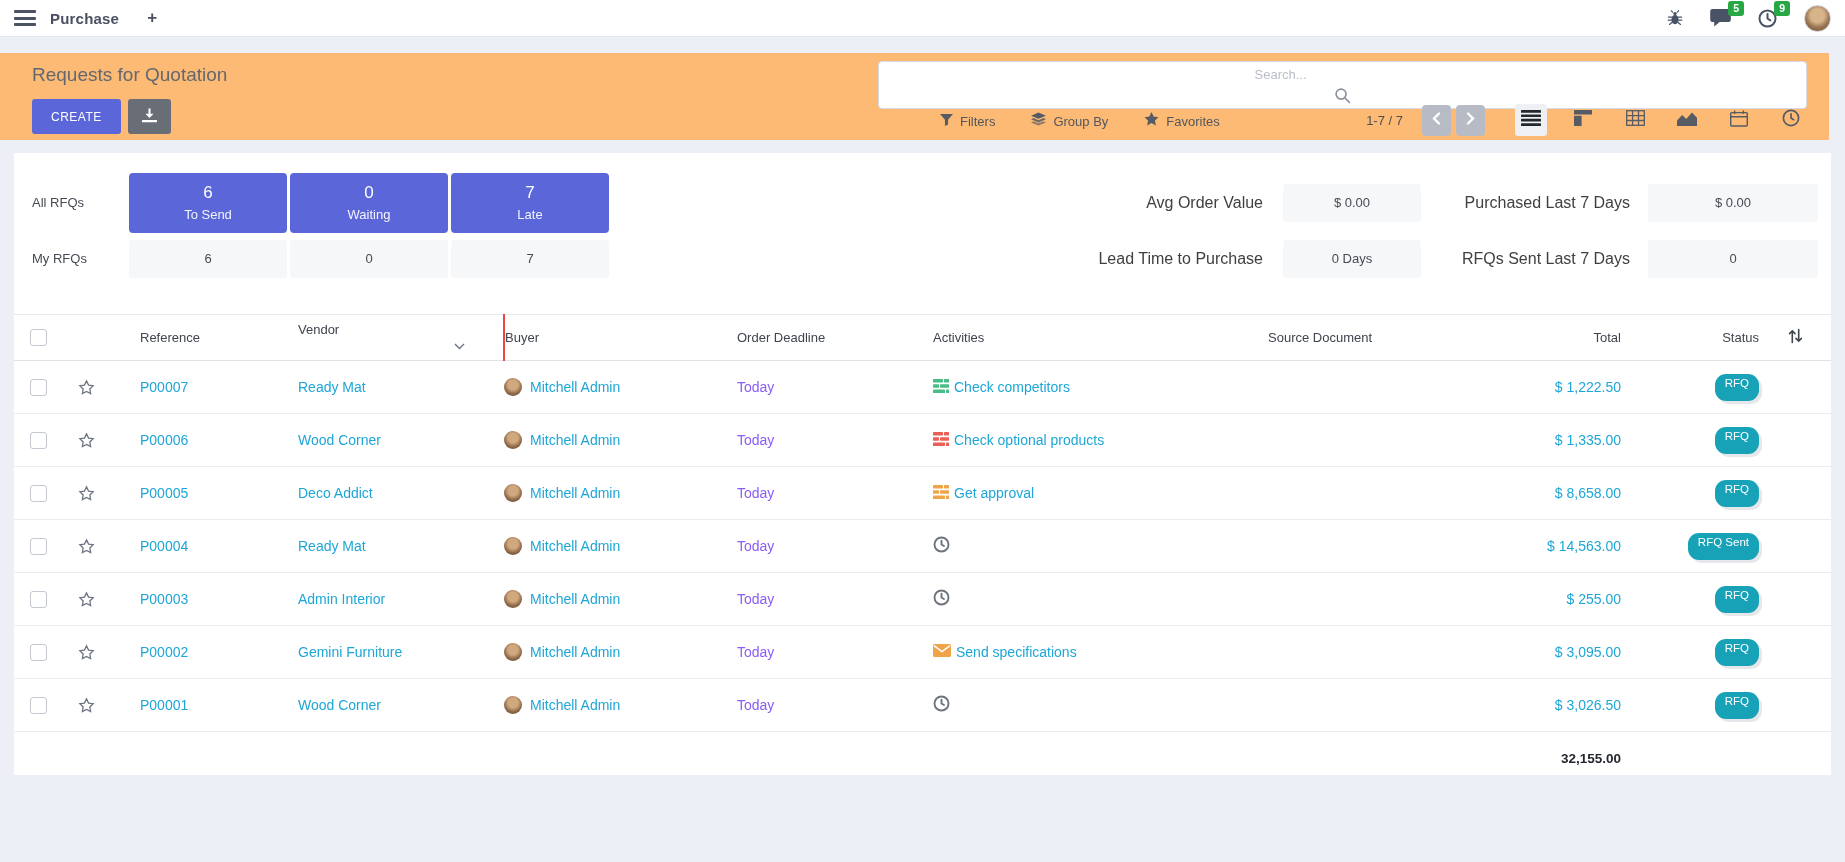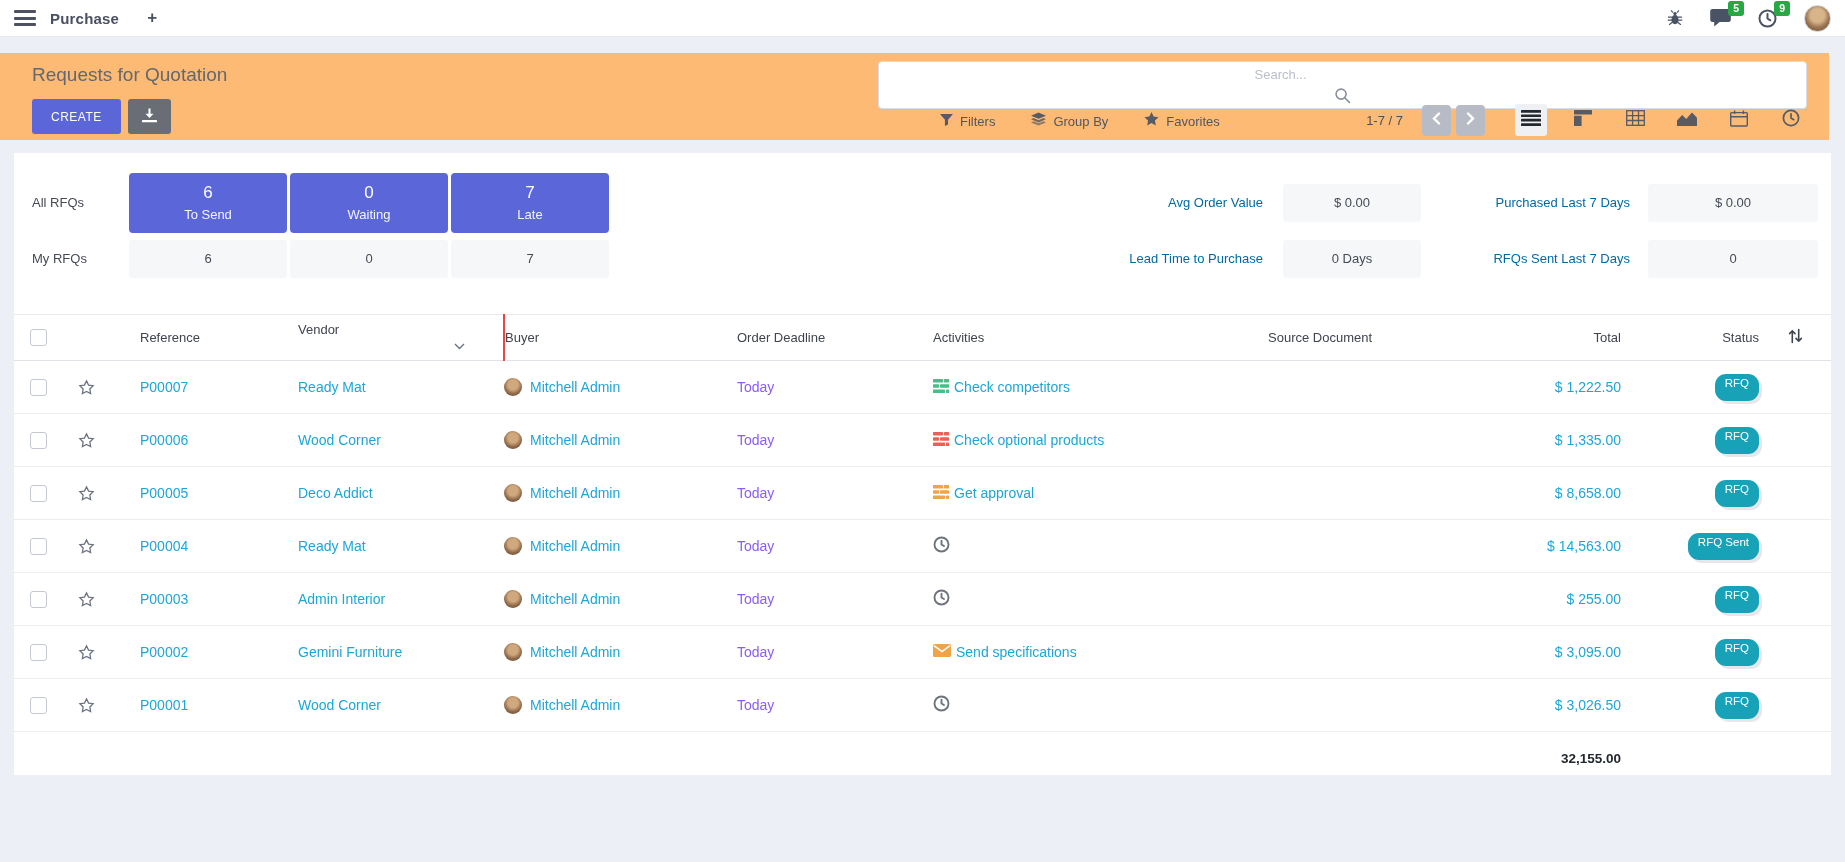--- a/index.html
+++ b/index.html
@@ -51,21 +51,21 @@
   
   .sheet{position:absolute;top:153px;left:14px;right:14px;height:622px;background:#fff;z-index:2;}
   
   .dash-label{position:absolute;font-size:13px;color:#454a54;}
   .stat-btn{position:absolute;top:20px;width:158px;height:60px;background:#5b66d9;border-radius:4px;
     color:#fff;text-align:center;cursor:pointer;}
   .stat-btn .v{font-size:17px;margin-top:10px;}
   .stat-btn .n{font-size:13px;margin-top:4px;color:rgba(255,255,255,.93);}
   .stat-box{position:absolute;top:87px;height:38px;width:158px;background:#f6f7f9;border-radius:3px;
     text-align:center;line-height:38px;font-size:13px;color:#454a54;}
-  .kpi-label{position:absolute;height:38px;line-height:38px;font-size:13px;color:#0369a1;text-align:right;}
+  .kpi-label{position:absolute;height:38px;line-height:38px;font-size:16px;color:#404040;text-align:right;}
   .kpi-box{position:absolute;height:38px;line-height:38px;background:#f6f7f9;border-radius:3px;
     text-align:center;font-size:13px;color:#454a54;}
   
   table.rfq{position:absolute;top:161px;left:0;width:100%;border-collapse:collapse;table-layout:fixed;}
   .rfq th{height:45px;font-size:13px;font-weight:500;color:#3f444e;text-align:left;
     border-top:1px solid #e7e9ee;border-bottom:1px solid #dfe3e8;padding:0;}
   .rfq td{height:52px;border-bottom:1px solid #ecedf0;padding:0;font-size:14px;color:#444a52;}
   .rfq .c-center{text-align:center;}
   .rfq .p30{padding-left:30px;} .rfq .p18{padding-left:18px;} .rfq .p14{padding-left:14px;} .rfq .p22{padding-left:22px;text-align:right;}
   .rfq .num{text-align:right;}

